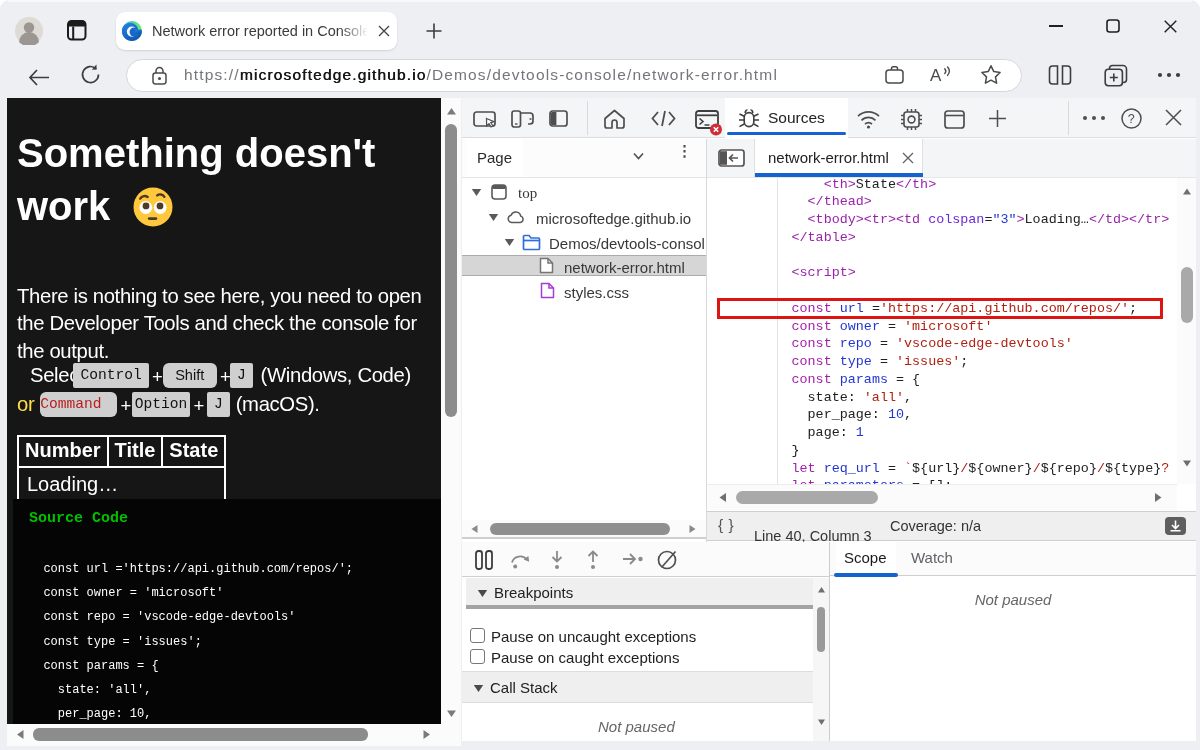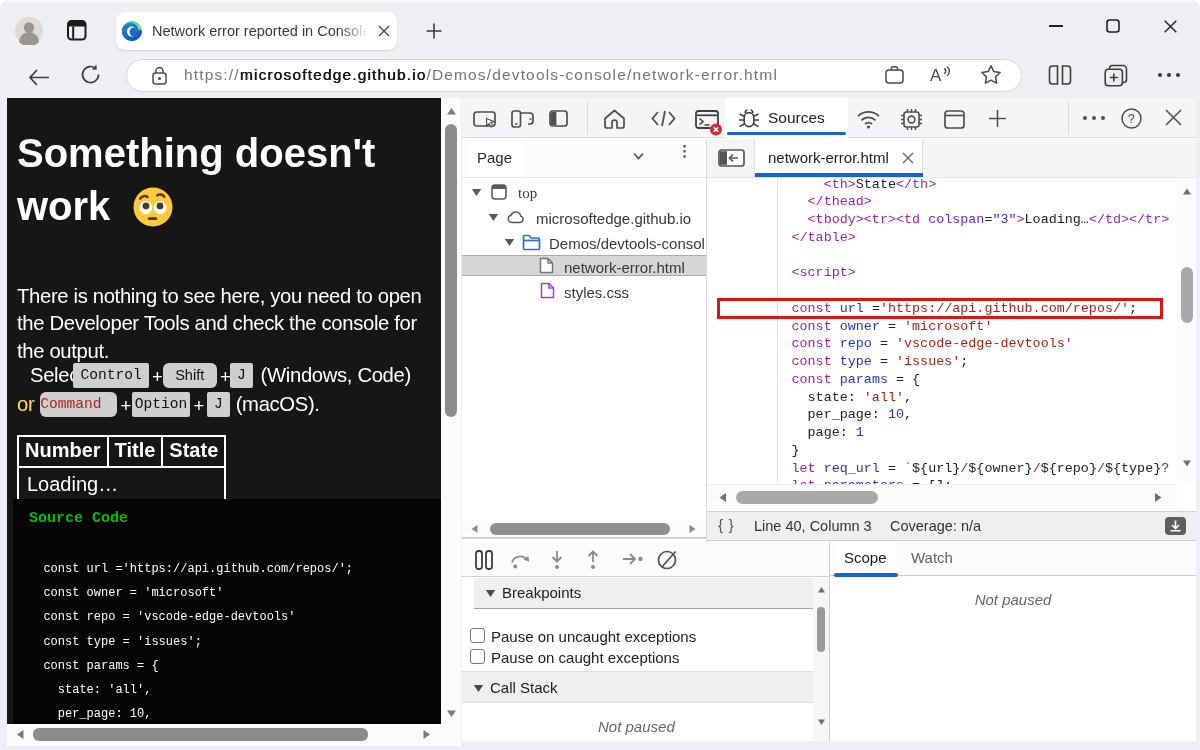--- a/index.html
+++ b/index.html
@@ -400,21 +400,21 @@
           <path d="M5 1.5 L9 7.5 H1 Z" fill="#6f6f6f"></path>
         </svg>
       <div class="abs" style="left:4px;top:89px;width:12px;height:56px;background:#a9a9a9;border-radius:6px;"></div>
       <svg class="abs" style="left:5px;top:281px;" width="10" height="9" viewBox="0 0 10 9">
           <path d="M5 7.5 L1 1.5 H9 Z" fill="#6f6f6f"></path>
         </svg>
     </div>
 
     <div class="abs" style="left:245px;top:413px;width:489px;height:30px;background:#efefef;border-top:1px solid #cfcfcf;border-bottom:1px solid #cfcfcf;">
       <div class="abs" style="left:11px;top:4px;font-size:15.5px;color:#555;letter-spacing:2px;">{ }</div>
-      <div class="abs" style="left:47px;top:6px;font-size:14.5px;color:#333;text-align:center;">Line 40, Column 3</div>
+      <div class="abs" style="left:47px;top:16px;font-size:14.5px;color:#333;text-align:center;">Line 40, Column 3</div>
       <div class="abs" style="left:183px;top:6px;font-size:14.5px;color:#333;">Coverage: n/a</div>
       <svg class="abs" style="left:458px;top:5px;" width="21" height="18" viewBox="0 0 21 18">
         <rect x="0" y="0" width="21" height="18" rx="4" fill="#5e5e5e"></rect>
         <path d="M10.5 3.5 V11 M7 8 l3.5 3.5 L14 8 M5.5 13.8 h10" stroke="#fff" stroke-width="1.6" fill="none"></path>
       </svg>
     </div>
 
     <div class="abs" style="left:0;top:444px;width:367px;height:199px;background:#fff;">
 
       <div class="abs" style="left:0;top:0;width:367px;height:35px;background:#fbfbfb;border-bottom:1px solid #cfcfcf;"></div>
@@ -437,21 +437,21 @@
       </svg>
       <svg class="abs" style="left:160px;top:10px;" width="22" height="14" viewBox="0 0 22 14">
         <path d="M1 7 H12 M8 2 L13 7 L8 12" fill="none" stroke="#8a8a8a" stroke-width="1.8"></path>
         <circle cx="18.5" cy="7" r="2.2" fill="#8a8a8a"></circle>
       </svg>
       <svg class="abs" style="left:194px;top:7px;" width="22" height="22" viewBox="0 0 22 22">
         <circle cx="11" cy="11" r="8.5" fill="none" stroke="#4e4e4e" stroke-width="1.7"></circle>
         <path d="M19.5 2.5 L5.5 18.5" stroke="#4e4e4e" stroke-width="1.7"></path>
       </svg>
 
-      <div class="abs" style="left:12px;top:36px;width:352px;height:31px;background:#efefef;border-bottom:1px solid #a3a3a3;text-decoration:underline;">
+      <div class="abs" style="left:4px;top:36px;width:352px;height:31px;background:#efefef;border-bottom:4px solid #a3a3a3;text-decoration:underline;">
         <svg class="abs" style="left:11px;top:11px;" width="11" height="9" viewBox="0 0 11 9">
             <path d="M0.8 1 H10.2 L5.5 8 Z" fill="#4a4a4a"></path>
           </svg>
         <div class="abs" style="left:28px;top:6px;font-size:15px;color:#202124;">Breakpoints</div>
       </div>
       <div class="abs" style="left:8px;top:86px;width:15px;height:15px;border:1.5px solid #767676;border-radius:3px;background:#fff;"></div>
       <div class="abs" style="left:29px;top:86px;font-size:15px;color:#202124;">Pause on uncaught exceptions</div>
       <div class="abs" style="left:8px;top:107px;width:15px;height:15px;border:1.5px solid #767676;border-radius:3px;background:#fff;"></div>
       <div class="abs" style="left:29px;top:107px;font-size:15px;color:#202124;">Pause on caught exceptions</div>
 

